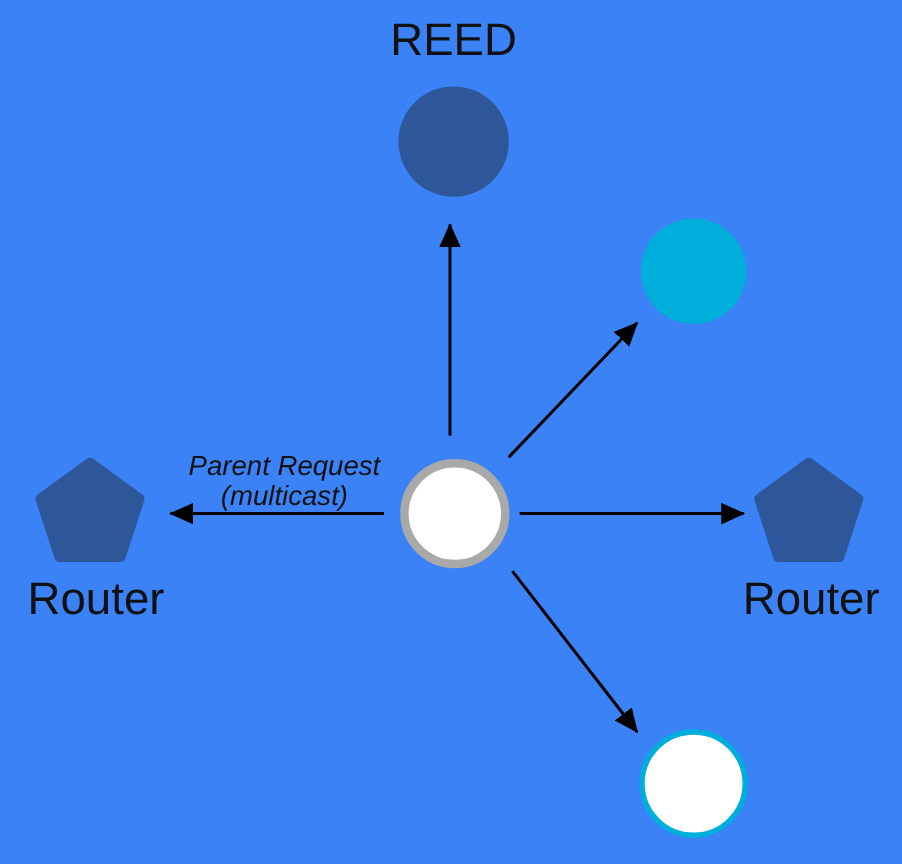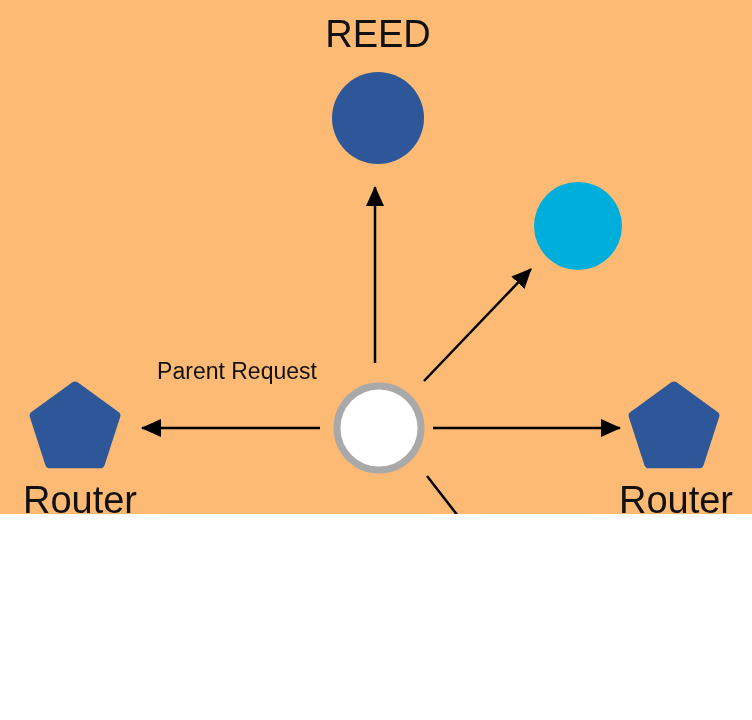--- a/index.html
+++ b/index.html
@@ -5,22 +5,22 @@
 <style>
   html, body {
     margin: 0;
     padding: 0;
     background: #ffffff;
     font-family: "Liberation Sans", sans-serif;
   }
   .stage {
     position: relative;
     width: 752px;
-    height: 514px;
-    background: #fdba74;
+    height: 720px;
+    background: #3b82f6;
     overflow: hidden;
   }
   .stage svg {
     position: absolute;
     left: 0;
     top: 0;
   }
   .node-label {
     position: absolute;
     color: #111111;
@@ -28,23 +28,24 @@
     line-height: 38px;
     font-weight: 400;
     white-space: nowrap;
   }
   .centered-x {
     transform: translateX(-50%);
   }
   .annotation {
     position: absolute;
     left: 237px;
-    top: 359px;
+    top: 376px;
     transform: translateX(-50%);
     text-align: center;
+    font-style: italic;
     font-size: 23px;
     line-height: 25px;
     color: #111111;
     white-space: nowrap;
   }
 </style>
 </head>
 <body>
 
 <div class="stage">
@@ -78,15 +79,16 @@
   <div class="node-label centered-x" style="left:378px; top:15px;">REED</div>
 
 
 
   <div class="node-label centered-x" style="left:80px; top:481px;">Router</div>
 
   <div class="node-label centered-x" style="left:676px; top:481px;">Router</div>
 
   <div class="annotation">
     <div>Parent Request</div>
+    <div>(multicast)</div>
   </div>
 
 </div>
 
 </body></html>

